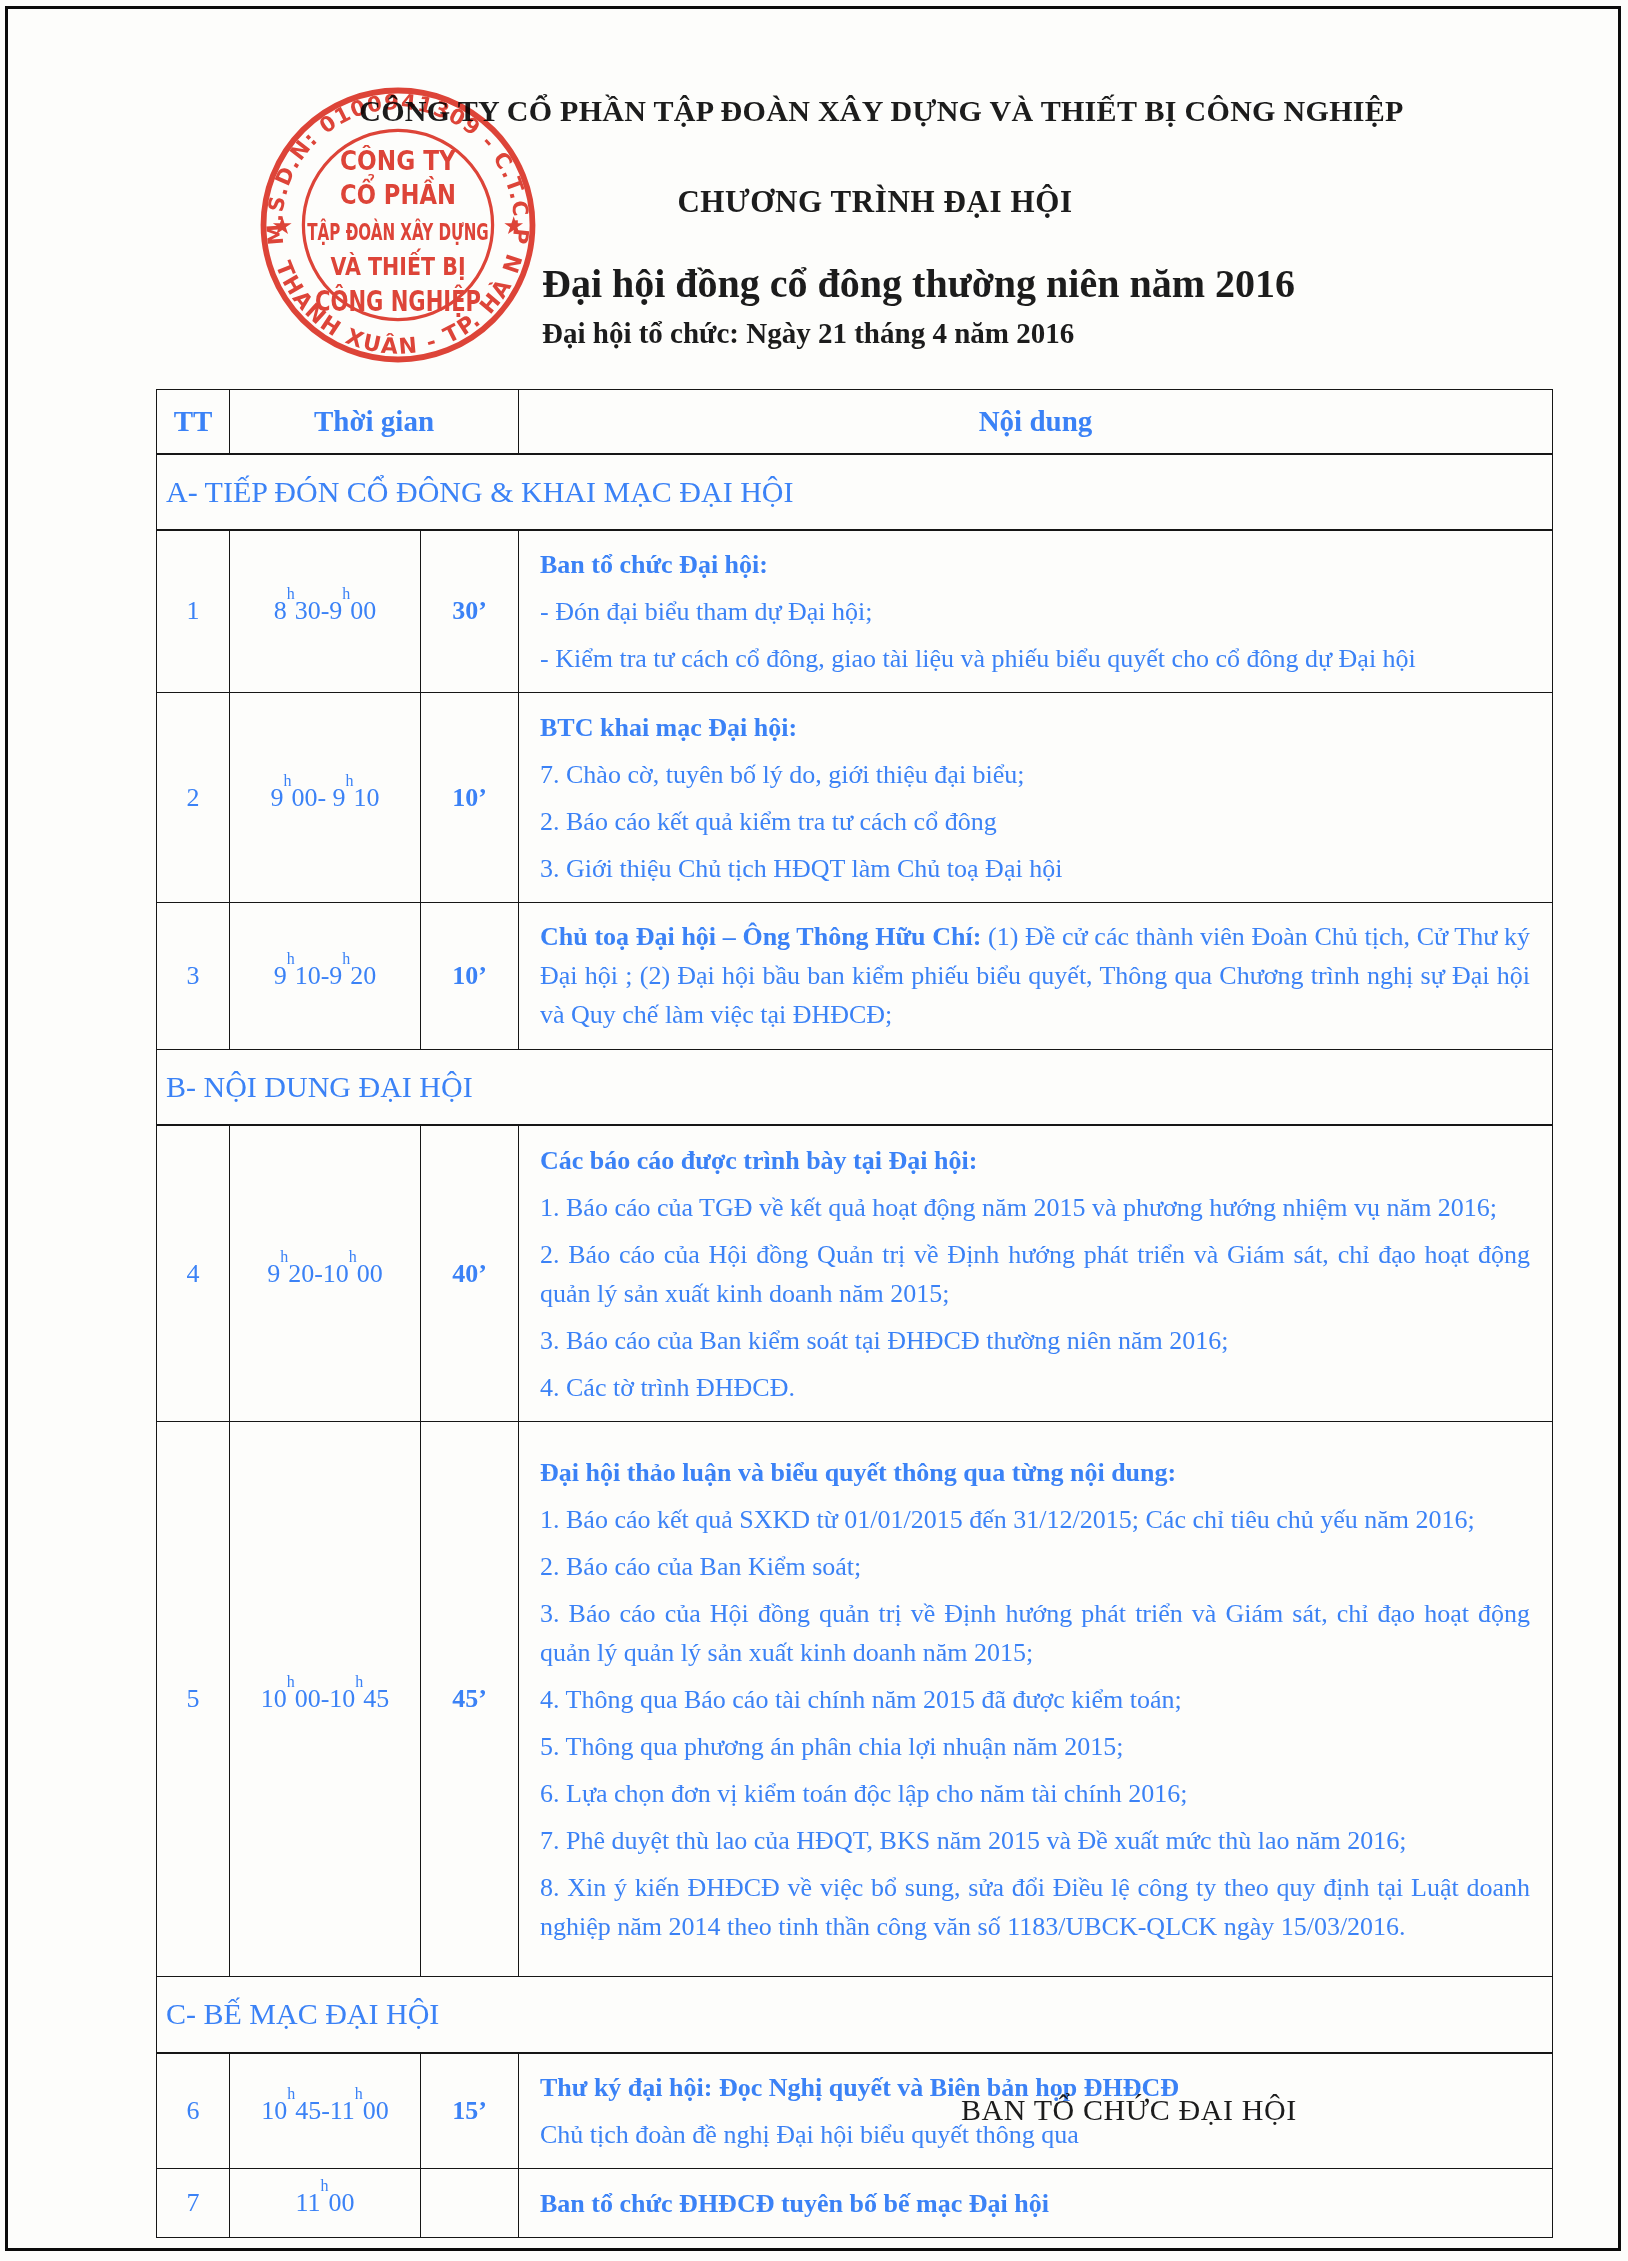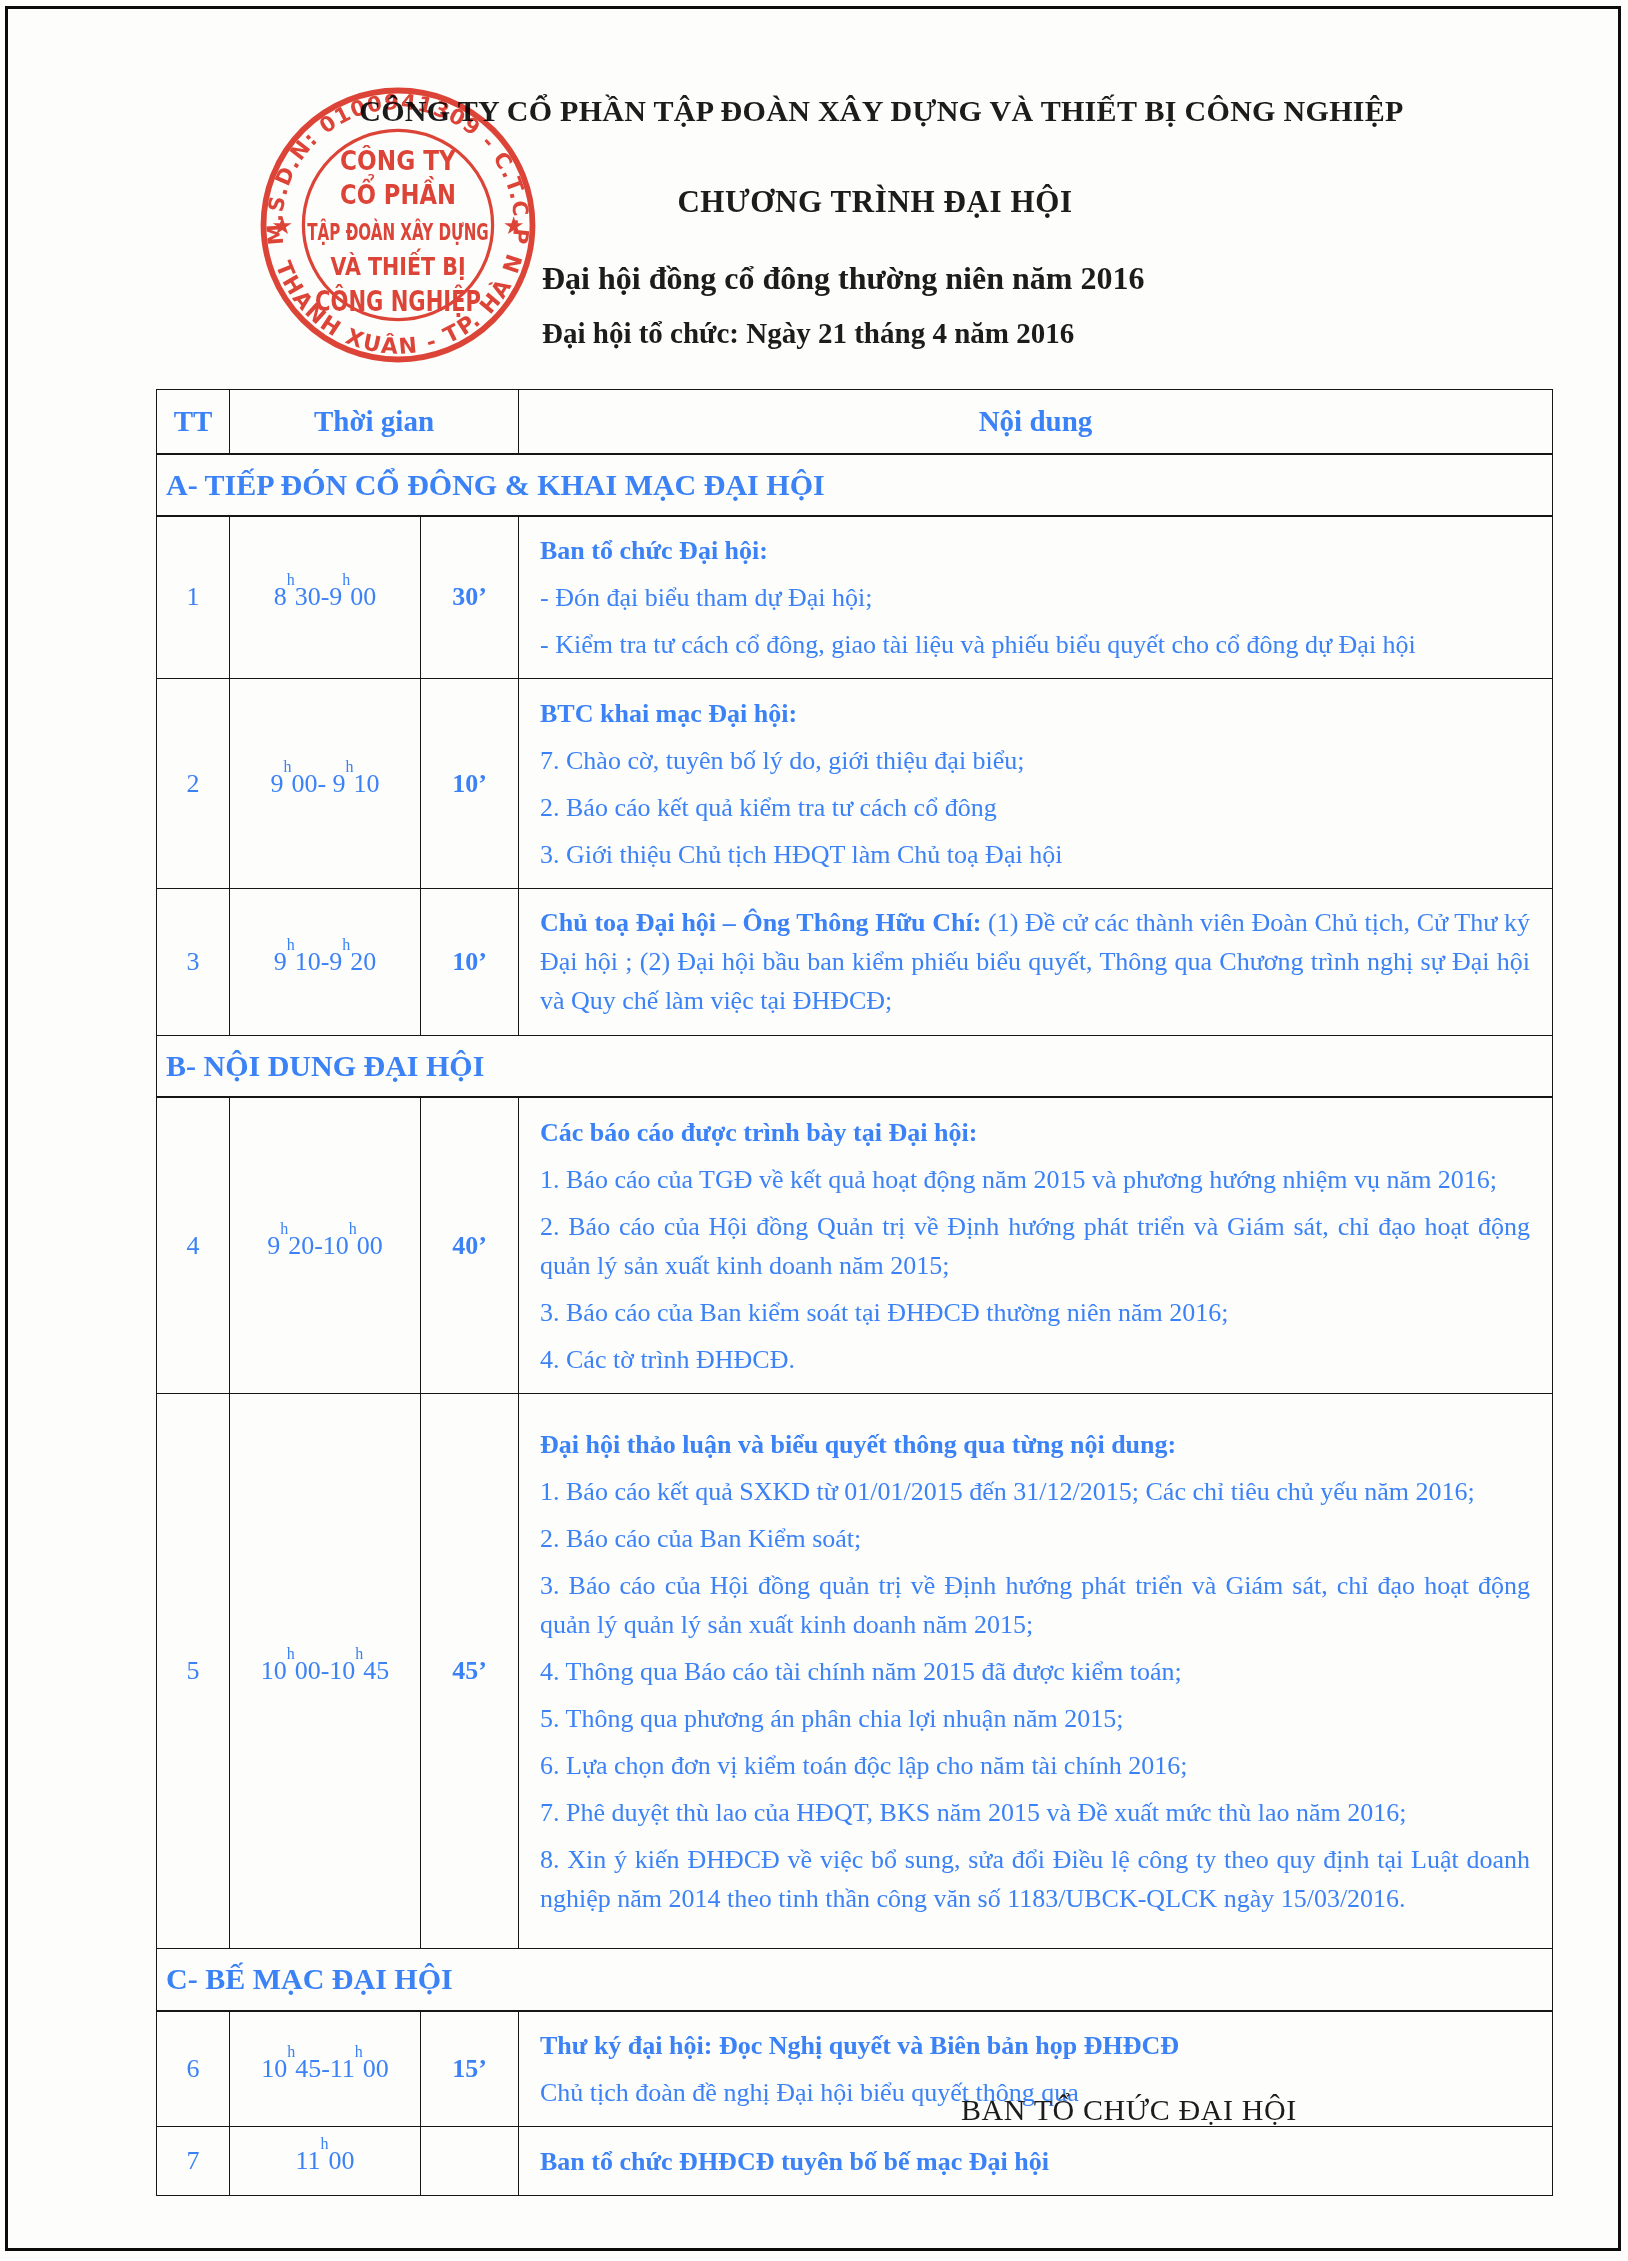--- a/index.html
+++ b/index.html
@@ -19,21 +19,21 @@
   }
   .company {
     position:absolute; top:94px; left:238px; width:1287px;
     text-align:center; font-weight:bold; font-size:30px; letter-spacing:0.3px;
     white-space:nowrap;
   }
   .doc-title {
     position:absolute; top:184px; left:489px; width:772px;
     text-align:center; font-weight:bold; font-size:31px; letter-spacing:0.6px;
   }
-  .sub1 { position:absolute; top:260px; left:542px; font-weight:bold; font-size:32px; }
+  .sub1 { position:absolute; top:260px; left:542px; font-weight:bold; font-size:40px; }
   .sub2 { position:absolute; top:317px; left:542px; font-weight:bold; font-size:29px; }
   .footer {
     position:absolute; top:2093px; left:961px;
     font-weight:normal; font-size:30px; letter-spacing:0.6px; white-space:nowrap;
   }
 
   
   .stamp {
     position:absolute; left:250px; top:77px;
     mix-blend-mode:multiply; opacity:0.94;
@@ -47,21 +47,21 @@
     position:absolute; left:156px; top:389px; width:1396px;
     border-collapse:collapse; table-layout:fixed;
     font-size:26px; color:#3b82f6;
   }
   table.agenda td { border:1.9px solid #161616; box-sizing:border-box; }
   tr.thead td {
     height:64px; text-align:center; vertical-align:middle;
     font-weight:bold; font-size:29px; border-bottom-width:2.6px;
   }
   tr.section td {
-    height:62px; font-weight:bold; font-size:30px;
+    height:76px; font-weight:normal; font-size:30px;
     padding-left:9px; vertical-align:middle; border-bottom-width:2.6px;
   }
   td.c-tt   { text-align:center; vertical-align:middle; }
   td.c-time { text-align:center; vertical-align:middle; white-space:nowrap; }
   td.c-dur  { text-align:center; vertical-align:middle;font-weight:bold; }
   td.c-content { padding:6.4px 14px 6.4px 13px; vertical-align:middle; }
   td.c-content p { margin:8px; line-height:39px; text-align:justify; }
   td.c-content p.bold, td.c-content strong { font-weight:bold; }
   td.c-time sup { font-size:16px; line-height:0; position:relative; top:-10.3px; }
 </style>

